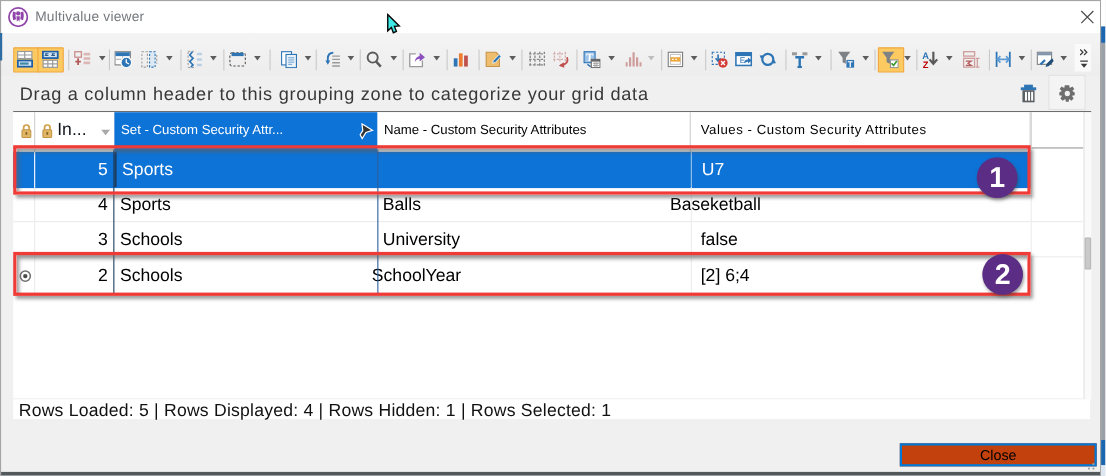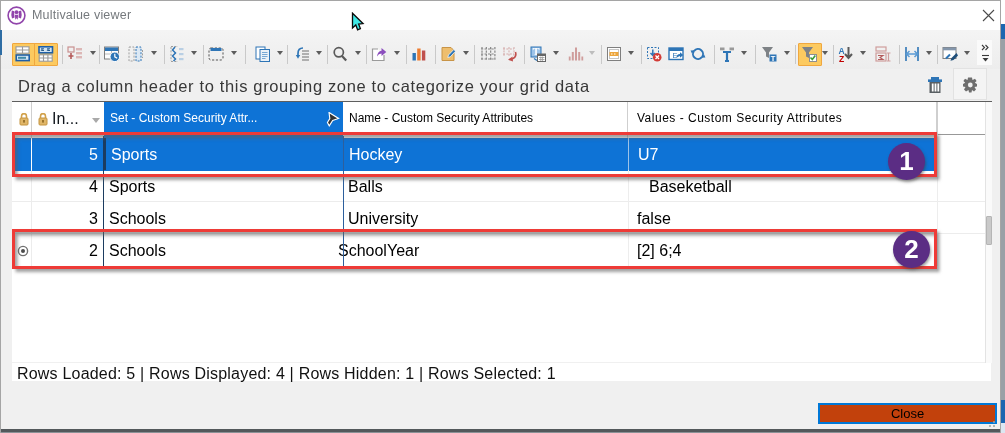--- a/index.html
+++ b/index.html
@@ -271,28 +271,27 @@
   <svg class="abs" style="left:310px;top:10px" width="18" height="18" viewBox="0 0 16 16">
         <g transform="rotate(32 8 8)">
           <path d="M2.5 2.5 H12.5 L9 6.8 V12.5 L6 10.8 V6.8 Z" fill="#333" stroke="#fff" stroke-width="1"></path>
         </g>
       </svg>
 
   <div class="row" style="top:35.5px;height:33.5px;background:#0e73d6;color:#fff;width:925px">
     <div class="cell" style="left:0;width:19px;border-right:1px solid #fff;height:32px"></div>
     <div class="cell" style="right:839px;">5</div>
     <div class="cell" style="left:92px;border-left:2px solid #1c3c60;padding-left:5px">Sports</div>
-    <div class="cell" style="left:331px;border-left:1px solid #9dc3e8;padding-left:5px">Hockey</div>
     <div class="cell" style="left:616px;border-left:1px solid #9dc3e8;padding-left:9px">U7</div>
   </div>
   <div class="row" style="top:68px;border-bottom:1px solid #ececec;box-sizing:border-box">
     <div class="cell" style="right:887px;">4</div>
     <div class="cell" style="left:92px;padding-left:5px">Sports</div>
     <div class="cell" style="left:331px;padding-left:5px">Balls</div>
-    <div class="cell" style="left:628px;padding-left:9px">Baseketball</div>
+    <div class="cell" style="left:588px;padding-left:9px">Baseketball</div>
   </div>
   <div class="row" style="top:100px;border-bottom:1px solid #ececec;box-sizing:border-box">
     <div class="cell" style="right:887px;">3</div>
     <div class="cell" style="left:92px;padding-left:5px">Schools</div>
     <div class="cell" style="left:331px;padding-left:5px">University</div>
     <div class="cell" style="left:616px;padding-left:9px">false</div>
   </div>
   <div class="row" style="top:132px;">
     <div class="cell" style="right:887px;">2</div>
     <div class="cell" style="left:92px;padding-left:5px">Schools</div>

